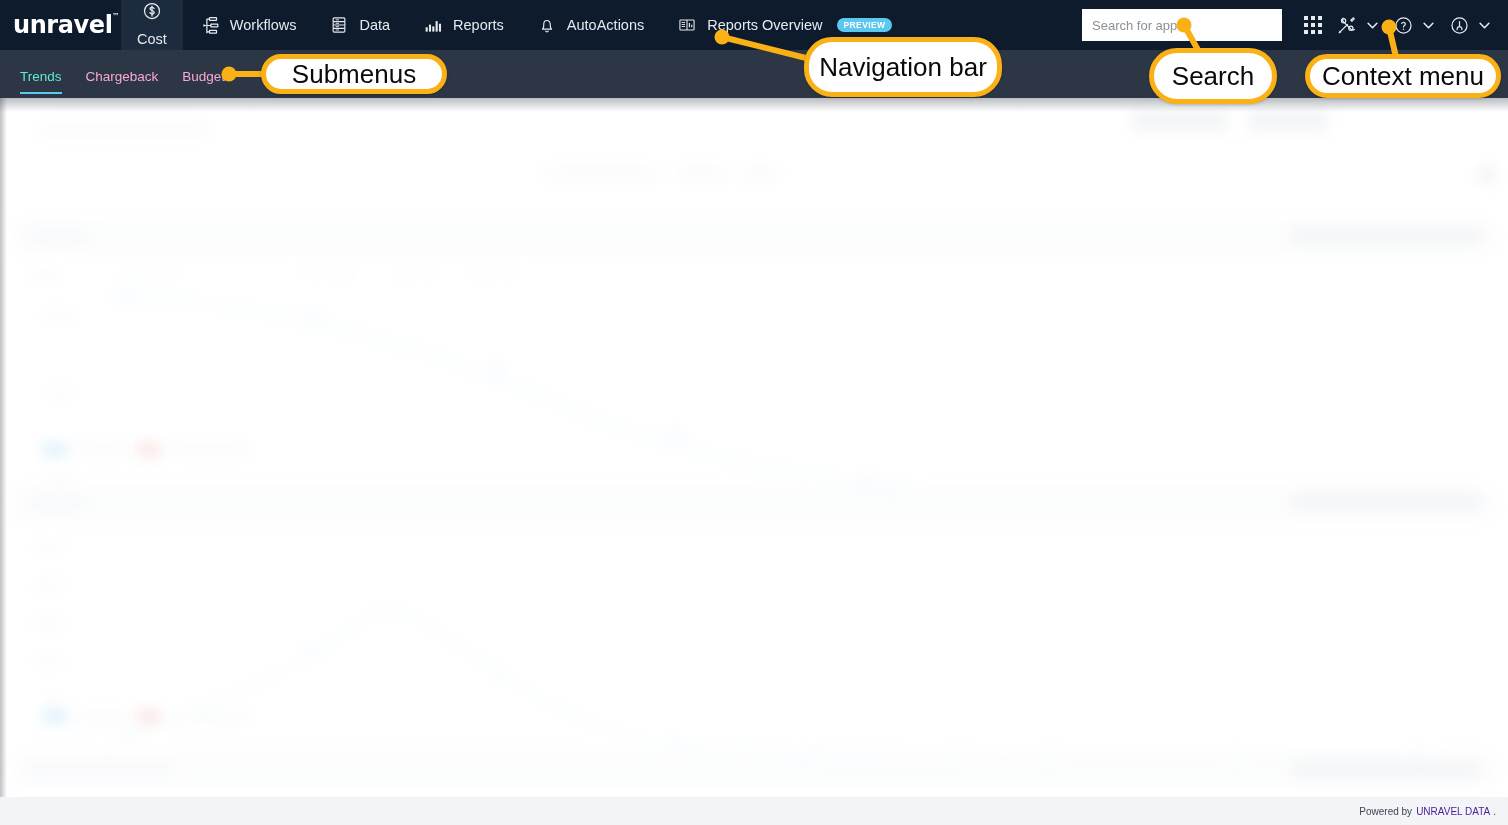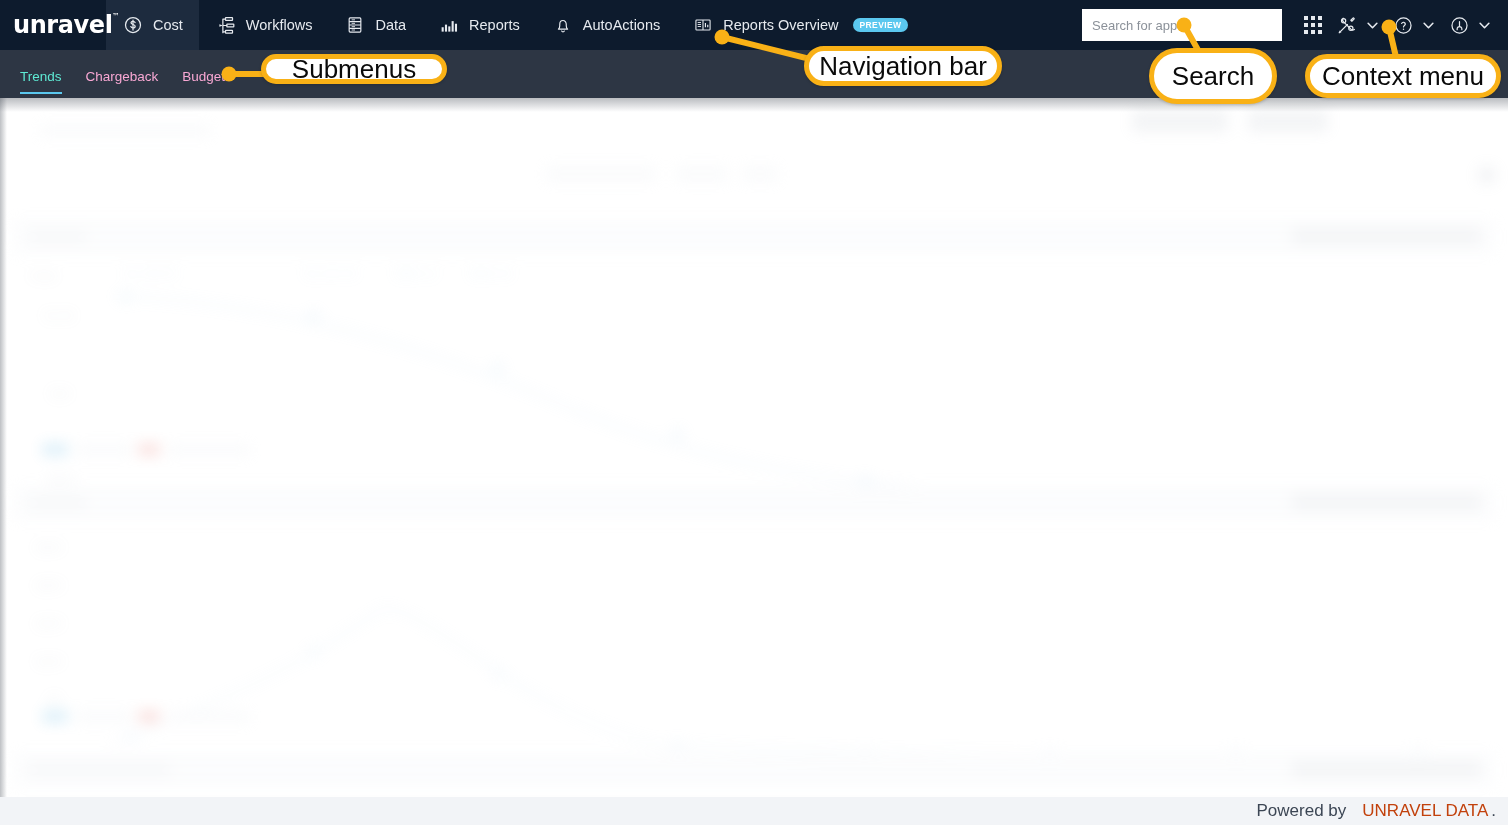--- a/index.html
+++ b/index.html
@@ -14,21 +14,21 @@
 
   
   .topnav {
     position: absolute; top: 0; left: 0;
     width: 1508px; height: 50px;
     background: #0d1b2d;
     display: flex; align-items: stretch;
     z-index: 40;
   }
   .brand {
-    width: 106px; height: 50px;
+    width: 121px; height: 50px;
     display: flex; align-items: center; padding-left: 13px;
     flex: 0 0 auto;
   }
   .brand-word {
     color: #ffffff;
     font-size: 24px;
     font-weight: 700;
     letter-spacing: -0.4px;
     position: relative;
     font-family: "DejaVu Sans", sans-serif;
@@ -38,21 +38,21 @@
     font-size: 8px; font-weight: 400;
   }
 
   .navitem {
     display: flex; align-items: center; gap: 9px;
     padding: 0 16px; height: 50px;
     color: #e6eaef; font-size: 14.5px;
     cursor: pointer; white-space: nowrap;
     flex: 0 0 auto;
   }
-  .navitem.active { background: #1d2b3e; }
+  .navitem.active { background: #1d2b3e; flex-direction: column; }
   .navitem .ico { display: flex; align-items: center; justify-content: center; width: 22px; height: 22px; }
   .navitem .ico svg { display: block; }
 
   .badge-preview {
     background: #5bc8ef; color: #ffffff;
     font-size: 8.5px; font-weight: 700;
     letter-spacing: 0.4px;
     padding: 2px 6px 1px 6px; border-radius: 9px;
     margin-left: 6px; line-height: 1.25;
   }
@@ -130,25 +130,25 @@
 
   .gchart { position: absolute; }
   .gchart svg { display: block; }
 
   .footer {
     position: absolute; left: 0; bottom: 0;
     width: 1508px; height: 28px;
     background: #f2f4f7;
     display: flex; align-items: center; justify-content: flex-end;
     padding-right: 12px;
-    font-size: 17px; color: #3c4654;
+    font-size: 10px; color: #3c4654;
     z-index: 6;
     padding-left: 8px;
   }
-  .footer .brandlink { color: #c2410c; margin-left: 16px; }
+  .footer .brandlink { color: #4c1d95; margin-left: 4px; }
   .footer .dot { color: #3c4654; margin-left: 3px;}
 
   
   .anno-layer {
     position: absolute; inset: 0;
     pointer-events: none; z-index: 80;
   }
   .anno-svg { position: absolute; inset: 0; width: 1508px; height: 825px; }
   .callout {
     position: absolute;
@@ -459,25 +459,25 @@
         <line x1="1184" y1="25" x2="1207" y2="66" stroke="#f9b116" stroke-width="6" stroke-linecap="round"></line>
         <circle cx="1184" cy="25" r="7.5" fill="#f9b116"></circle>
       </g>
 
       <g>
         <line x1="1389" y1="27" x2="1399" y2="70" stroke="#f9b116" stroke-width="6" stroke-linecap="round"></line>
         <circle cx="1389" cy="27" r="7.5" fill="#f9b116"></circle>
       </g>
     </svg>
 
-    <div class="callout" style="left:261px; top:54px; width:186px; height:30px;">
+    <div class="callout" style="left:261px; top:54px; width:186px; height:40px;">
       <span>Submenus</span>
     </div>
 
-    <div class="callout" style="left:804px; top:46px; width:198px; height:40px;text-align:center;">
+    <div class="callout" style="left:804px; top:37px; width:198px; height:60px;text-align:center;">
       <span>Navigation bar</span>
     </div>
 
     <div class="callout" style="left:1149px; top:48px; width:128px; height:56px;">
       <span>Search</span>
     </div>
 
     <div class="callout" style="left:1305px; top:54px; width:196px; height:44px;">
       <span>Context menu</span>
     </div>

